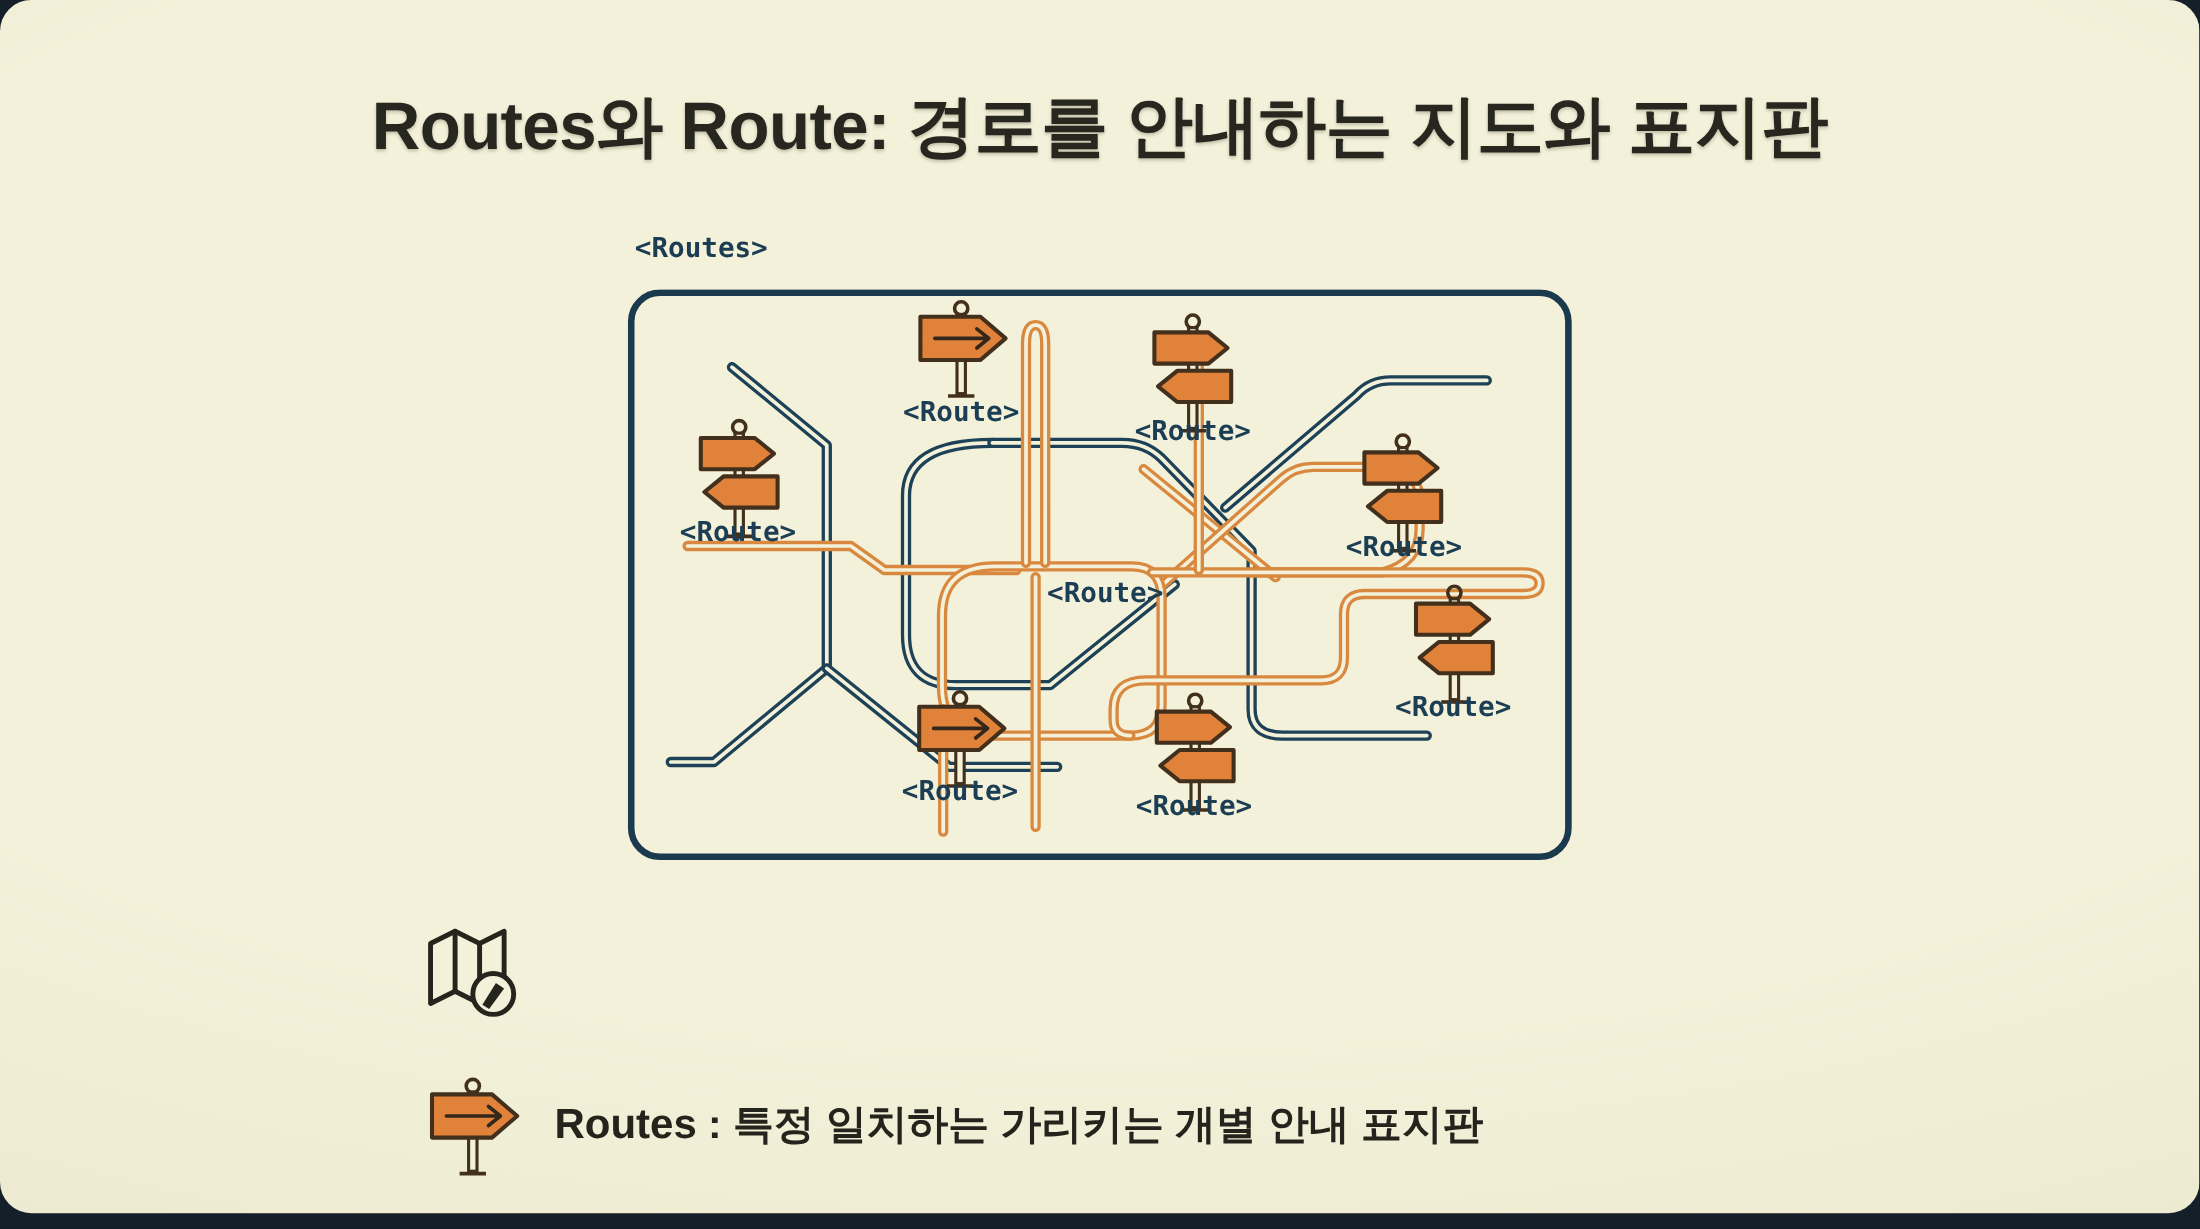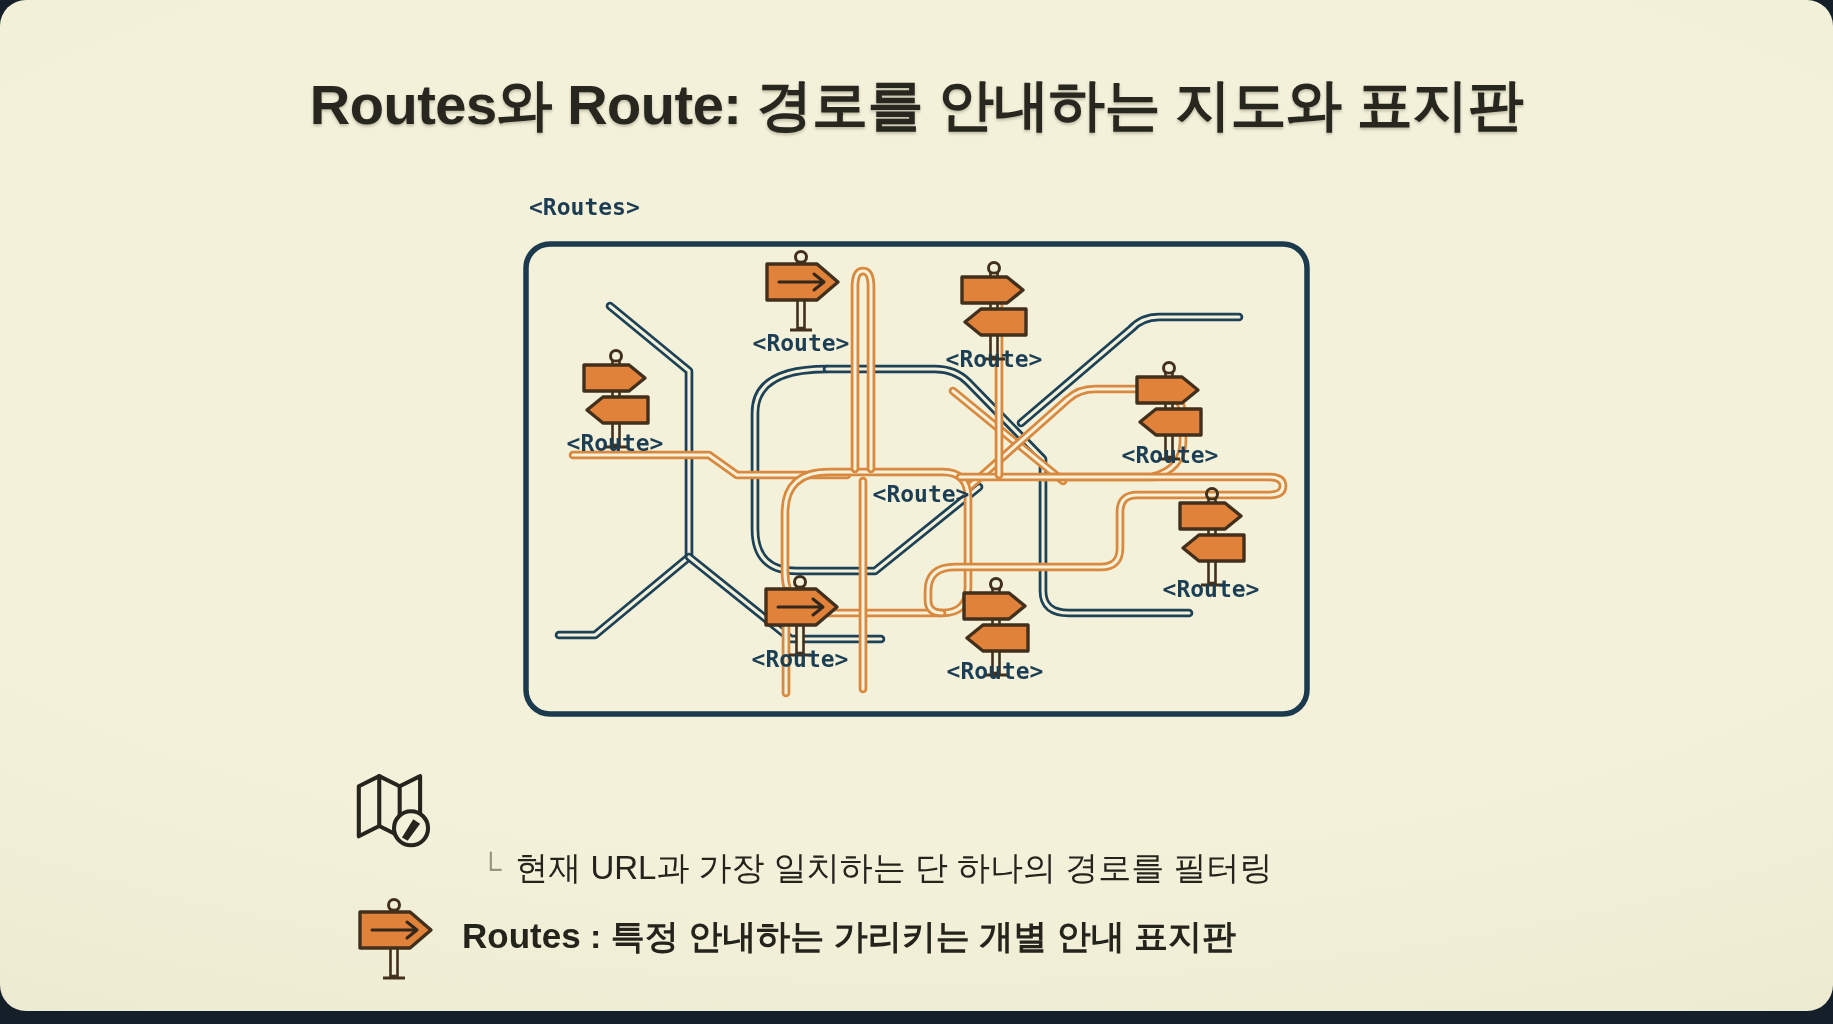--- a/index.html
+++ b/index.html
@@ -150,25 +150,22 @@
       </svg>
     </div>
 
     <div class="legend">
       <svg class="lg-icon" style="left:0;top:6px" width="84" height="82" viewBox="0 0 74 70">
         <path class="mapicon-line" d="M 6,15 L 24,6 L 42,15 L 60,6 L 60,50 L 42,59 L 24,50 L 6,59 Z"></path>
         <path class="mapicon-line" d="M 24,6 L 24,50 M 42,15 L 42,59"></path>
         <circle class="compass-face" cx="52" cy="52" r="15"></circle>
         <path class="mapicon-needle" d="M 44,60 L 54,44 L 60,48 L 49,63 Z"></path>
       </svg>
-      <div class="lg-sub" style="top:84px">
-        <span class="elbow">└</span><span>현재 URL과 가장 일치하는 단 하나의 경로를 필터링</span>
-      </div>
       <svg class="lg-icon" style="left:2px;top:134px" width="80" height="88" viewBox="-40 -2 80 88">
         <use href="#sp-single"></use>
       </svg>
       <div class="lg-row" style="top:152px">
-        <span class="term">Routes</span><span class="sep"> : </span><span class="desc">특정 안내하는 가리키는 개별 안내 표지판</span>
+        <span class="term">Routes</span><span class="sep"> : </span><span class="desc">특정 일치하는 가리키는 개별 안내 표지판</span>
       </div>
     </div>
 
   </div>
 </div>
 
 </body></html>

